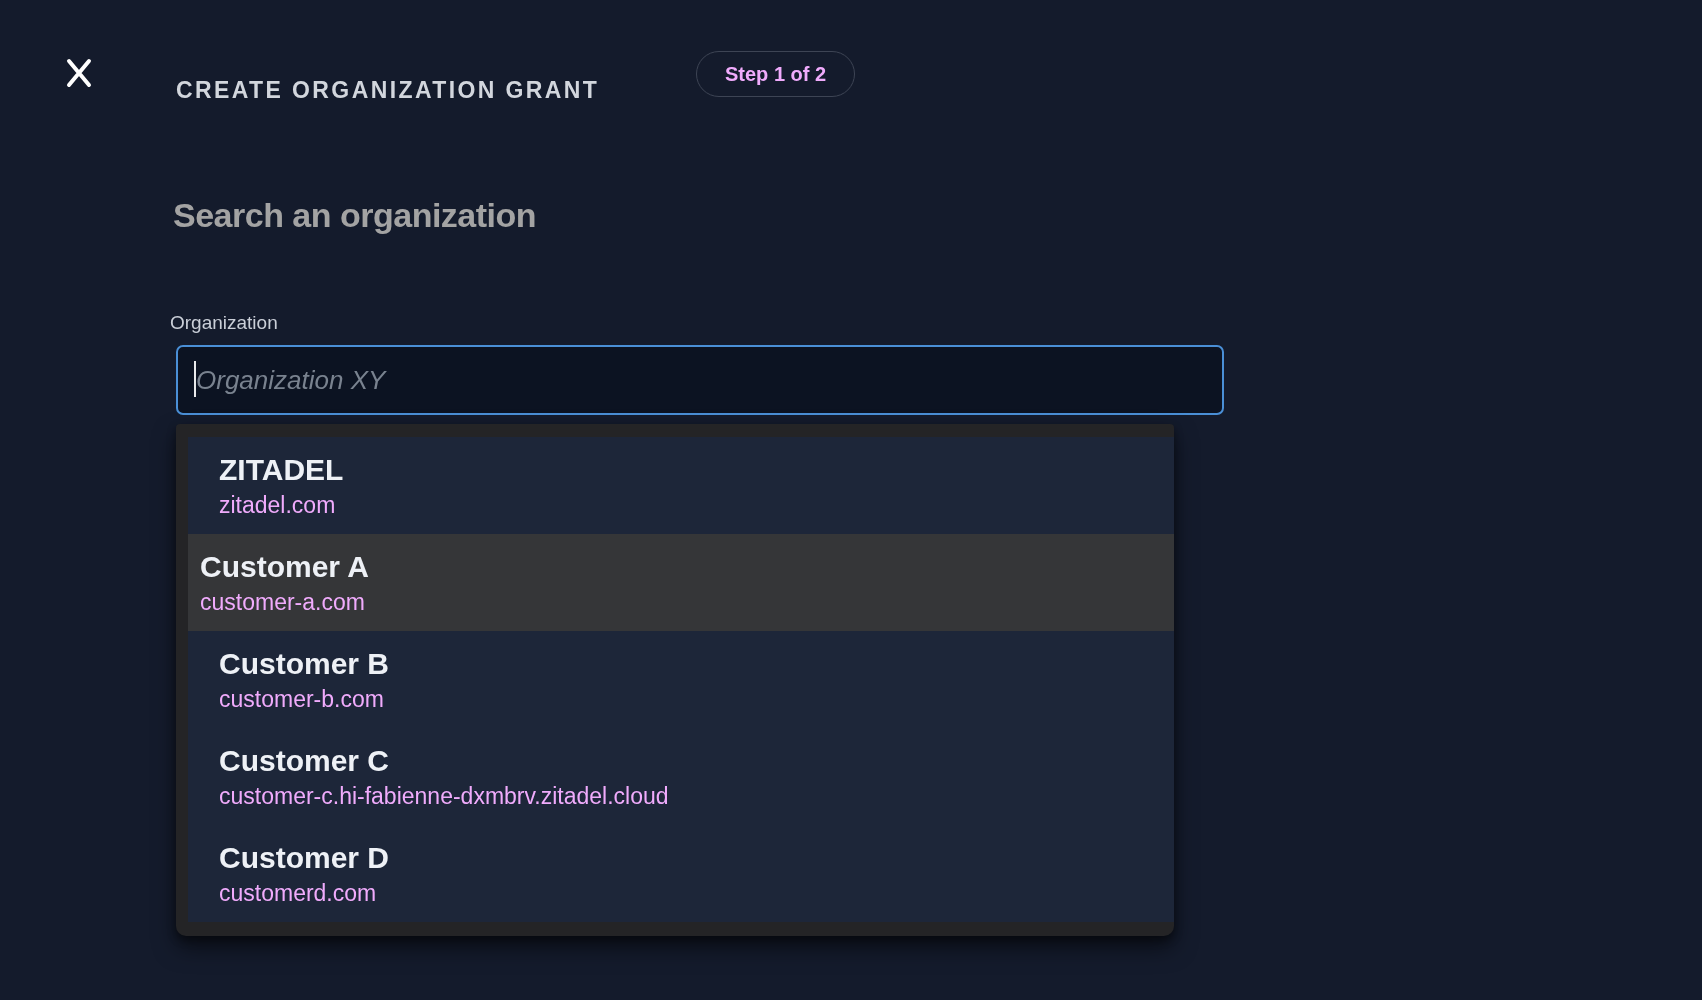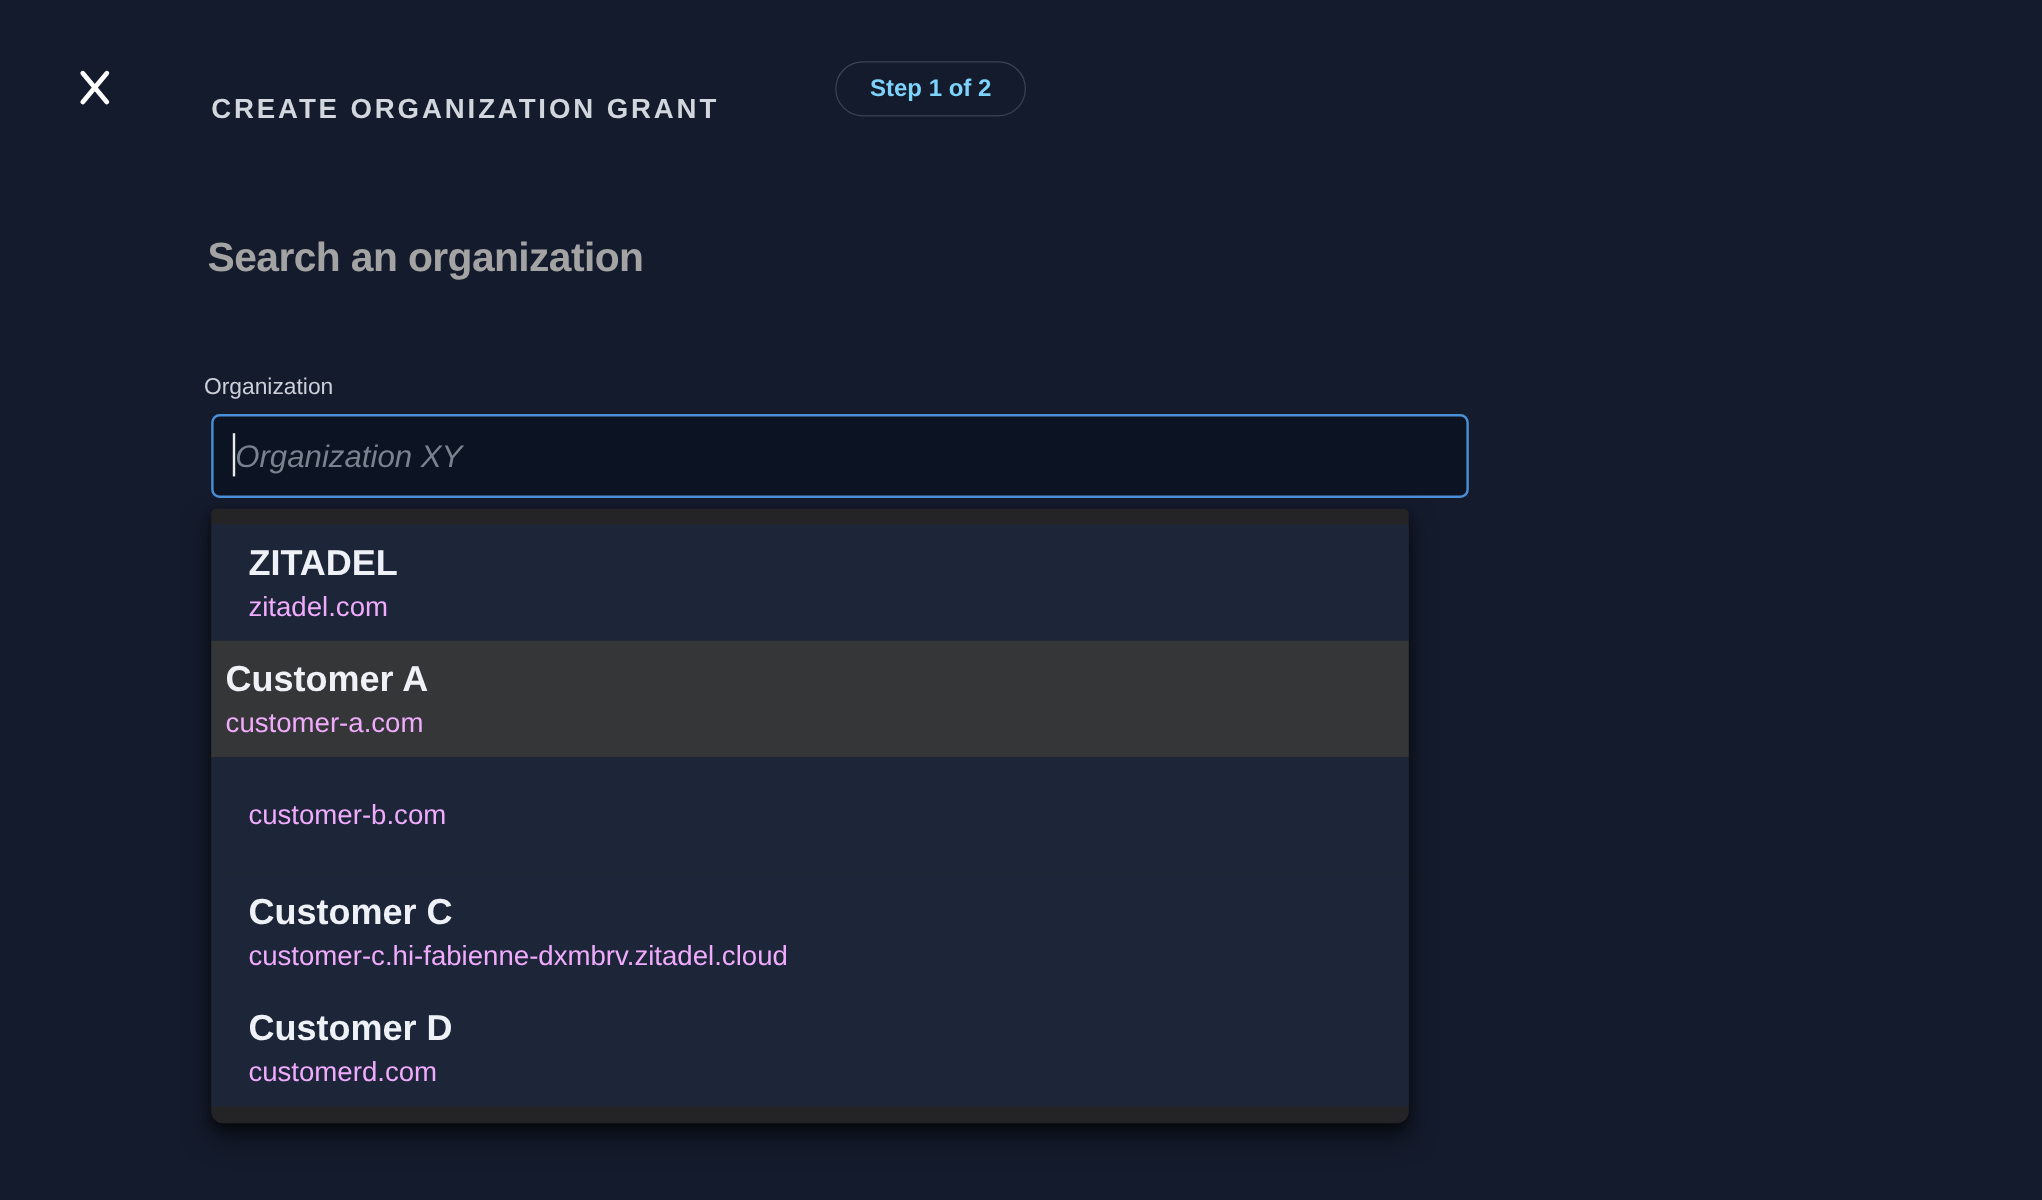--- a/index.html
+++ b/index.html
@@ -26,21 +26,21 @@
     color: #d2d6dd;
     margin-top: 14px;
   }
 
   .step-pill {
     position: absolute; left: 696px; top: 51px;
     height: 46px; padding: 0 28px;
     border: 1px solid #3d4454; border-radius: 23px;
     background: transparent;
     font-size: 20px; font-weight: 700; line-height: 44px;
-    color: #7dd3fc; font-family: inherit;
+    color: #f0abfc; font-family: inherit;
     cursor: default;
   }
 
   
   .page-heading {
     position: absolute; left: 173px; top: 196px;
     font-size: 34px; font-weight: 700; letter-spacing: -0.5px;
     color: #a3a3a3;
   }
 
@@ -78,20 +78,21 @@
     padding: 13px 0;
     box-shadow: 0 12px 22px rgba(0,0,0,0.5), 0 4px 8px rgba(0,0,0,0.4);
     overflow: hidden;
   }
   .ac-option {
     height: 97px; width: 100%;
     background: #1d2639;
     display: flex; flex-direction: column; justify-content: center;
     padding: 0 24px 0 31px;
     cursor: pointer;
+    margin-left: 12px;
   }
   .ac-option.active { background: #353638; padding-left: 12px; }
   .ac-option .opt-name {
     font-size: 30px; font-weight: 700; color: #eef1f6;
     line-height: 40px; white-space: nowrap;
   }
   .ac-option .opt-domain {
     font-size: 23px; color: #f0abfc;
     line-height: 31px; white-space: nowrap;
   }
@@ -123,20 +124,21 @@
     <div class="opt-name">ZITADEL</div>
     <div class="opt-domain">zitadel.com</div>
   </div>
 
   <div class="ac-option active">
     <div class="opt-name">Customer A</div>
     <div class="opt-domain">customer-a.com</div>
   </div>
 
   <div class="ac-option">
+    <div class="opt-name">Customer B</div>
     <div class="opt-domain">customer-b.com</div>
   </div>
 
   <div class="ac-option">
     <div class="opt-name">Customer C</div>
     <div class="opt-domain">customer-c.hi-fabienne-dxmbrv.zitadel.cloud</div>
   </div>
 
   <div class="ac-option">
     <div class="opt-name">Customer D</div>

